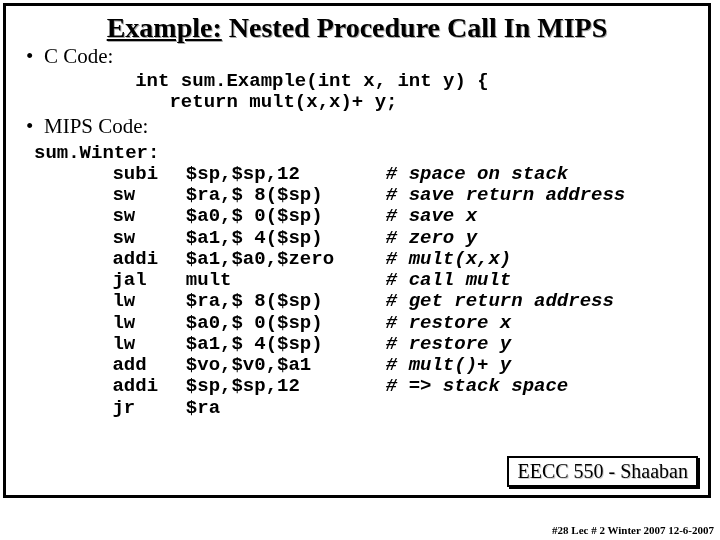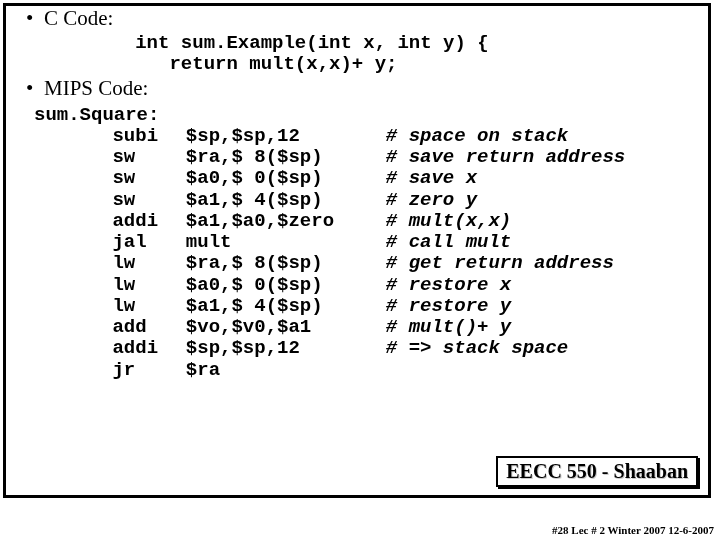--- a/index.html
+++ b/index.html
@@ -65,50 +65,53 @@
   .cmt  { font-style: italic; display:inline-block; }
   .label { margin-left: -10px; }
   .footer1 {
     position: absolute;
     right: 10px;
     bottom: 8px;
     border: 2px solid #000;
     box-shadow: 2px 2px 0 #000;
     padding: 2px 8px;
     font-size: 20px;
-    font-weight: bold;
+    font-weight: normal;
     background: #fff;
     text-shadow: 1px 1px 0 #ccc;
   }
   .footer2 {
     position: absolute;
     right: 6px;
     bottom: 4px;
     font-size: 11px;
     font-weight: bold;
   }
 </style>
 </head>
 <body>
 
 <div class="slide">
 
+  <div class="title">
+    <span class="u">Example:</span><span>  Nested Procedure Call In MIPS</span>
+  </div>
 
   <div class="section">
     <span class="bullet">•</span><span>C Code:</span>
   </div>
 
   <div class="code">        <span>int sum.Example(int x, int y) {</span>
         <span>   return mult(x,x)+ y;</span></div>
 
   <div class="section">
     <span class="bullet">•</span><span>MIPS Code:</span>
   </div>
 
-  <div class="codeblock"><span class="label">sum.Square:</span>
+  <div class="codeblock"><span class="label">sum.Winter:</span>
 <div id="mips-rows">      <span class="op">subi</span> <span class="args">$sp,$sp,12</span><span class="cmt"># space on stack</span>
       <span class="op">sw</span> <span class="args">$ra,$ 8($sp)</span><span class="cmt"># save return address</span>
       <span class="op">sw</span> <span class="args">$a0,$ 0($sp)</span><span class="cmt"># save x</span>
       <span class="op">sw</span> <span class="args">$a1,$ 4($sp)</span><span class="cmt"># zero y</span>
       <span class="op">addi</span> <span class="args">$a1,$a0,$zero</span><span class="cmt"># mult(x,x)</span>
       <span class="op">jal</span> <span class="args">mult</span><span class="cmt"># call mult</span>
       <span class="op">lw</span> <span class="args">$ra,$ 8($sp)</span><span class="cmt"># get return address</span>
       <span class="op">lw</span> <span class="args">$a0,$ 0($sp)</span><span class="cmt"># restore x</span>
       <span class="op">lw</span> <span class="args">$a1,$ 4($sp)</span><span class="cmt"># restore y</span>
       <span class="op">add</span> <span class="args">$vo,$v0,$a1</span><span class="cmt"># mult()+ y</span>

